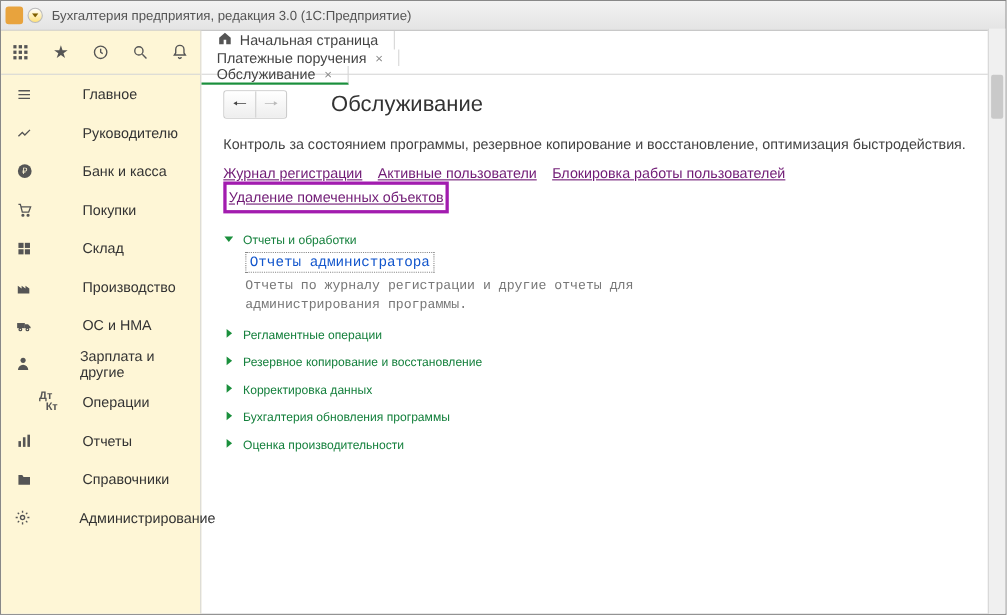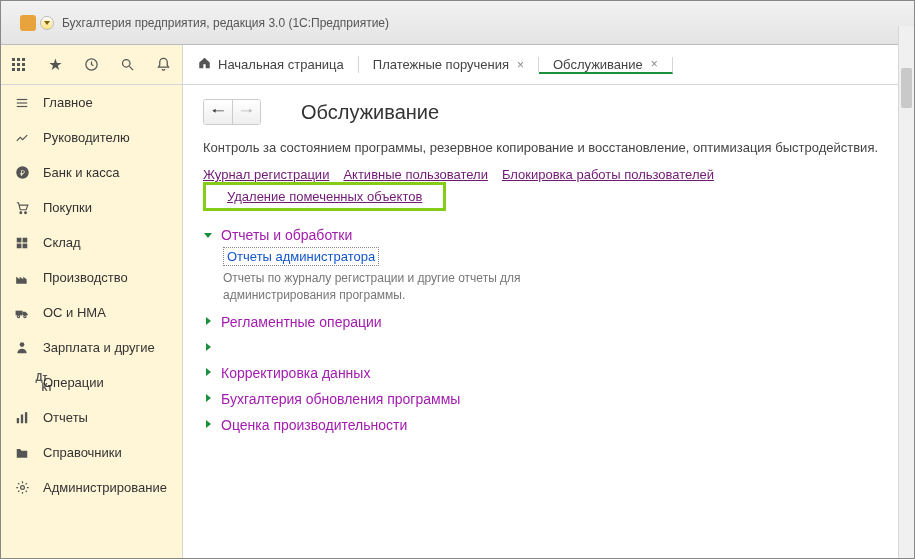--- a/index.html
+++ b/index.html
@@ -7,25 +7,25 @@
     margin: 0;
     font-family: Arial, sans-serif;
     font-size: 13px;
     background: #fff;
     width: 915px;
     height: 559px;
     overflow: hidden;
     border: 1px solid #888;
   }
   .title-bar {
-    height: 44px;
+    height: 27px;
     background: linear-gradient(#f2f2f2, #e4e4e4);
     display: flex;
     align-items: center;
-    padding: 0 19px;
+    padding: 0 4px;
     border-bottom: 1px solid #bbb;
     color: #555;
     font-size: 12px;
     text-align: center;
   }
   .title-bar .logo {
     width: 16px; height: 16px;
     background: #e8a33d;
     border-radius: 3px;
     margin-right: 4px;
@@ -63,33 +63,35 @@
     color: #555;
     font-size: 16px;
   }
   .sidebar-item {
     display: flex;
     align-items: center;
     height: 35px;
     padding: 0 12px;
     cursor: pointer;
     color: #333;
+    gap: 32px;
   }
   .sidebar-item .s-icon {
     width: 18px; height: 18px;
     margin-right: 12px;
     display:flex;align-items:center;justify-content:center;
     color:#555;
     font-size:14px;
   }
   .tabs-row {
     display: flex;
-    align-items: center;
+    align-items: flex-start;
     height: 40px;
     border-bottom: 1px solid #d6d6d6;
+    flex-direction: column;
   }
   .tab {
     display: flex;
     align-items: center;
     padding: 0 14px;
     border-right: 1px solid #d6d6d6;
     cursor: pointer;
     color: #444;
     font-size: 13px;
     gap: 6px;
@@ -135,37 +137,37 @@
   .link-row { margin-bottom:16px; }
   .link-row a {
     color:#701a75;
     text-decoration: underline;
     margin-right: 14px;
     cursor:pointer;
     font-size:13px;
   }
   .link-row a.highlight-box {
     display:inline-block;
-    border:3px solid #84cc16;
-    padding:4px 21px;
+    border:3px solid #a21caf;
+    padding:4px 2px;
     margin-right:0;
   }
   .section {
     margin-bottom: 10px;
   }
   .section-head {
-    display:flex; align-items:center;
+    display:flex; align-items:flex-end;
     cursor:pointer;
-    color:#a21caf;
-    font-size:14px;
+    color:#15803d;
+    font-size:11px;
     gap:6px;
     margin-bottom:4px;
   }
   .section-head .chev { font-size:13px; width:12px; color:#1a8f3c;}
-  .section-body { padding-left: 20px; }
+  .section-body { padding-left: 20px; font-family: Liberation Mono, monospace; }
   .section-body .sub-link {
     color:#1155cc;
     border:1px dotted #888;
     padding:1px 3px;
     cursor:pointer;
     display:inline-block;
     margin-bottom:4px;
     font-size:13px;
   }
   .section-body .sub-desc {
@@ -394,20 +396,21 @@
                   <path d="M3 1 L8 5 L3 9 Z" fill="#1a8f3c"></path>
                 </svg></span>
               <span>Регламентные операции</span>
             </div>
           </div>
           <div class="section">
             <div class="section-head">
               <span class="chev"><svg width="10" height="10" viewBox="0 0 10 10">
                   <path d="M3 1 L8 5 L3 9 Z" fill="#1a8f3c"></path>
                 </svg></span>
+              <span>Резервное копирование и восстановление</span>
             </div>
           </div>
           <div class="section">
             <div class="section-head">
               <span class="chev"><svg width="10" height="10" viewBox="0 0 10 10">
                   <path d="M3 1 L8 5 L3 9 Z" fill="#1a8f3c"></path>
                 </svg></span>
               <span>Корректировка данных</span>
             </div>
           </div>

